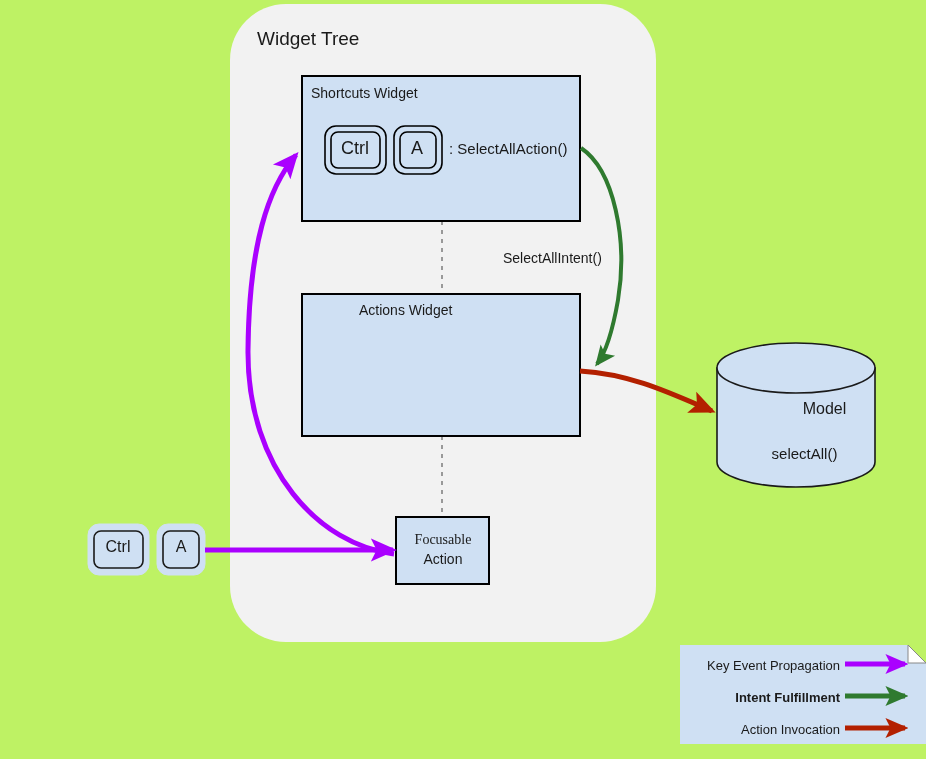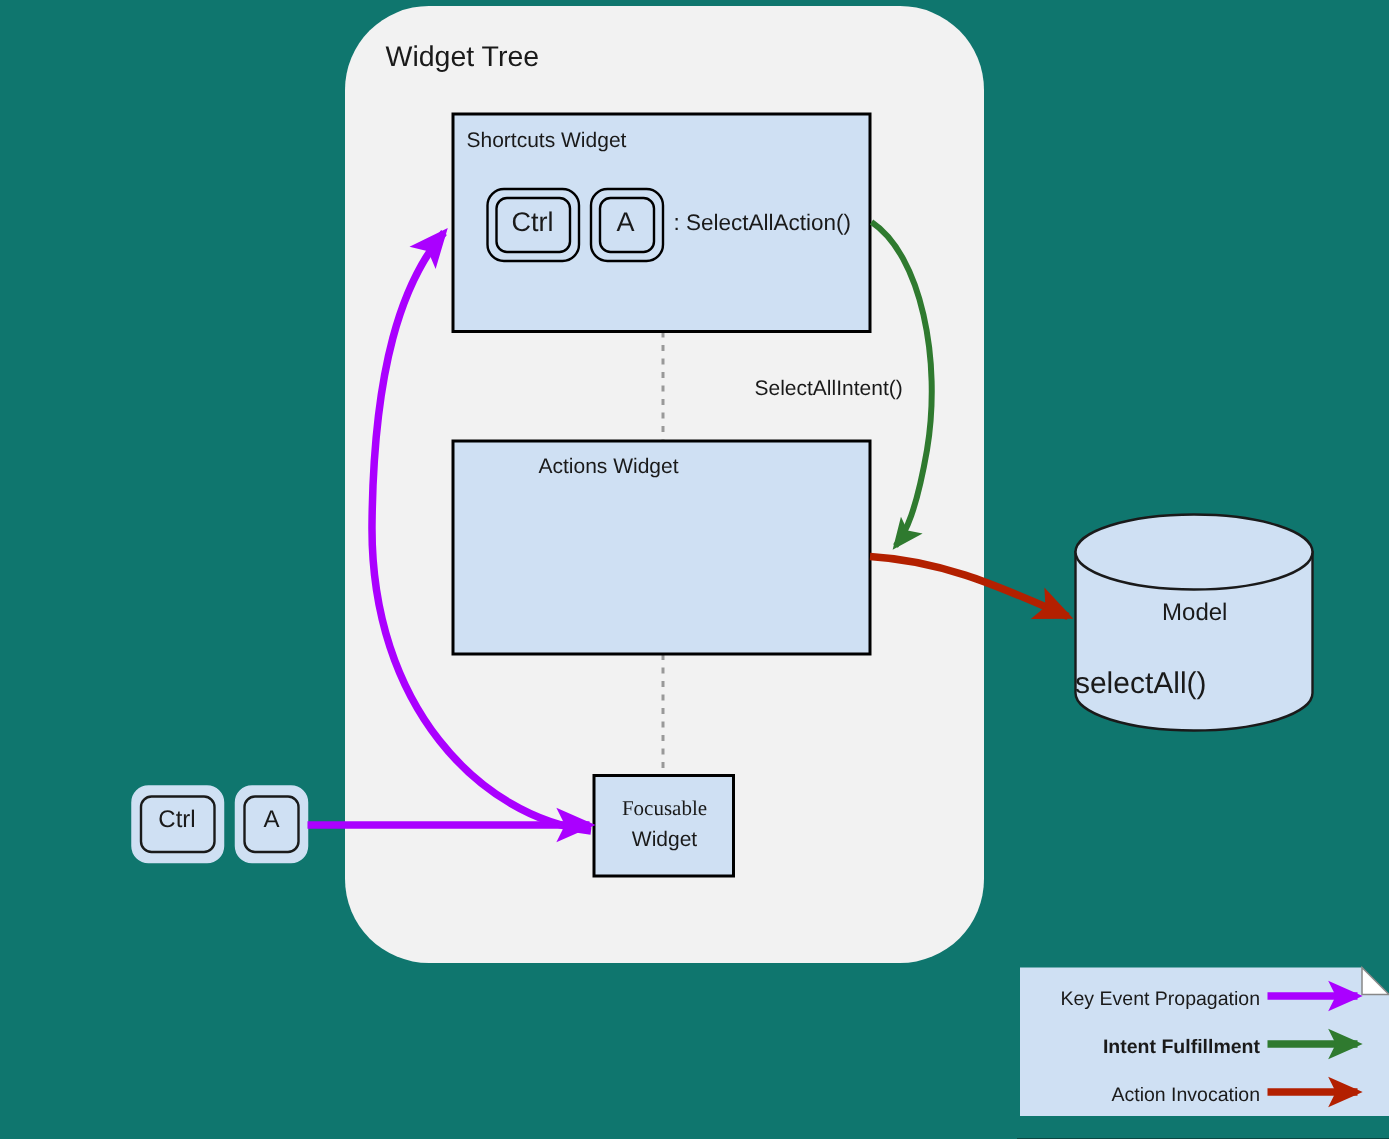--- a/index.html
+++ b/index.html
@@ -1,37 +1,37 @@
 <!DOCTYPE html>
 <html><head>
 <meta charset="utf-8">
 <style>
   html,body{margin:0;padding:0;background:#000;}
   body{width:926px;height:759px;overflow:hidden;
        font-family:"Liberation Sans","DejaVu Sans",sans-serif;}
-  #stage{position:relative;width:926px;height:759px;background:#0f766e;}
+  #stage{position:relative;width:926px;height:759px;background:#bef264;}
   svg.layer{position:absolute;left:0;top:0;width:926px;height:759px;overflow:visible;}
   #svg-shapes{z-index:1;}
   #svg-arrows{z-index:3;}
   .txt{position:absolute;z-index:4;color:#1a1a1a;white-space:pre;line-height:1.15;}
   .ctr{text-align:center;}
   #title{left:257px;top:28px;font-size:19px;}
   #sw-label{left:311px;top:85px;font-size:14px;}
   #aw-label{left:311px;top:302px;font-size:14px;margin-left:48px;}
   #sw-intent{left:449px;top:140px;font-size:15px;}
   #aw-map{left:343px;top:364px;font-size:14px;}
   #mid-intent{left:503px;top:250px;font-size:14px;}
   #key-ctrl-sw{left:330px;top:138px;width:50px;font-size:18px;}
   #key-a-sw{left:398px;top:138px;width:38px;font-size:18px;}
   #key-ctrl-b{left:93px;top:538px;width:50px;font-size:16px;}
   #key-a-b{left:162px;top:538px;width:38px;font-size:16px;}
   #fw-l1{left:396px;top:532px;width:94px;font-size:14px;font-family:Liberation Serif, serif;}
   #fw-l2{left:396px;top:551px;width:94px;font-size:14px;}
-  #model-l1{left:718px;top:400px;width:157px;font-size:16px;}
-  #model-l2{left:690px;top:445px;width:141px;font-size:20px;}
+  #model-l1{left:718px;top:400px;width:157px;font-size:16px;padding-left:28px;}
+  #model-l2{left:734px;top:445px;width:141px;font-size:15px;}
   .lg{position:absolute;z-index:4;font-size:13px;color:#1a1a1a;
       text-align:right;white-space:pre;}
   #lg0{left:640px;top:658px;width:200px;}
   #lg1{left:640px;top:690px;width:200px;font-weight:bold;}
   #lg2{left:640px;top:722px;width:200px;}
 </style>
 </head>
 <body>
 
 <div id="stage">
@@ -107,21 +107,21 @@
   <div class="txt" id="sw-label">Shortcuts Widget</div>
   <div class="txt ctr" id="key-ctrl-sw">Ctrl</div>
   <div class="txt ctr" id="key-a-sw">A</div>
   <div class="txt" id="sw-intent">: SelectAllAction()</div>
 
   <div class="txt" id="aw-label">Actions Widget</div>
 
   <div class="txt" id="mid-intent">SelectAllIntent()</div>
 
   <div class="txt ctr" id="fw-l1">Focusable</div>
-  <div class="txt ctr" id="fw-l2">Widget</div>
+  <div class="txt ctr" id="fw-l2">Action</div>
 
   <div class="txt ctr" id="model-l1">Model</div>
   <div class="txt ctr" id="model-l2">selectAll()</div>
 
   <div class="txt ctr" id="key-ctrl-b">Ctrl</div>
   <div class="txt ctr" id="key-a-b">A</div>
 
   <div class="lg" id="lg0">Key Event Propagation</div>
   <div class="lg" id="lg1">Intent Fulfillment</div>
   <div class="lg" id="lg2">Action Invocation</div>

